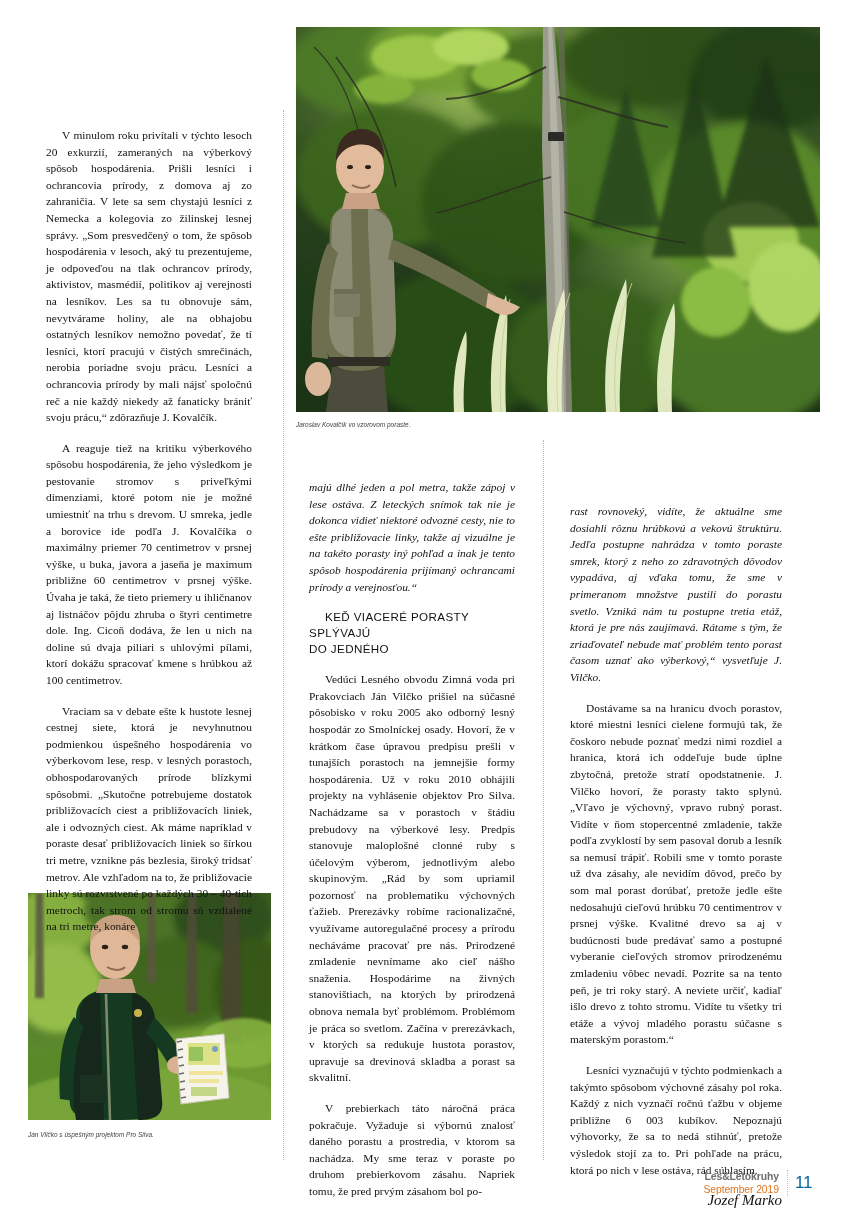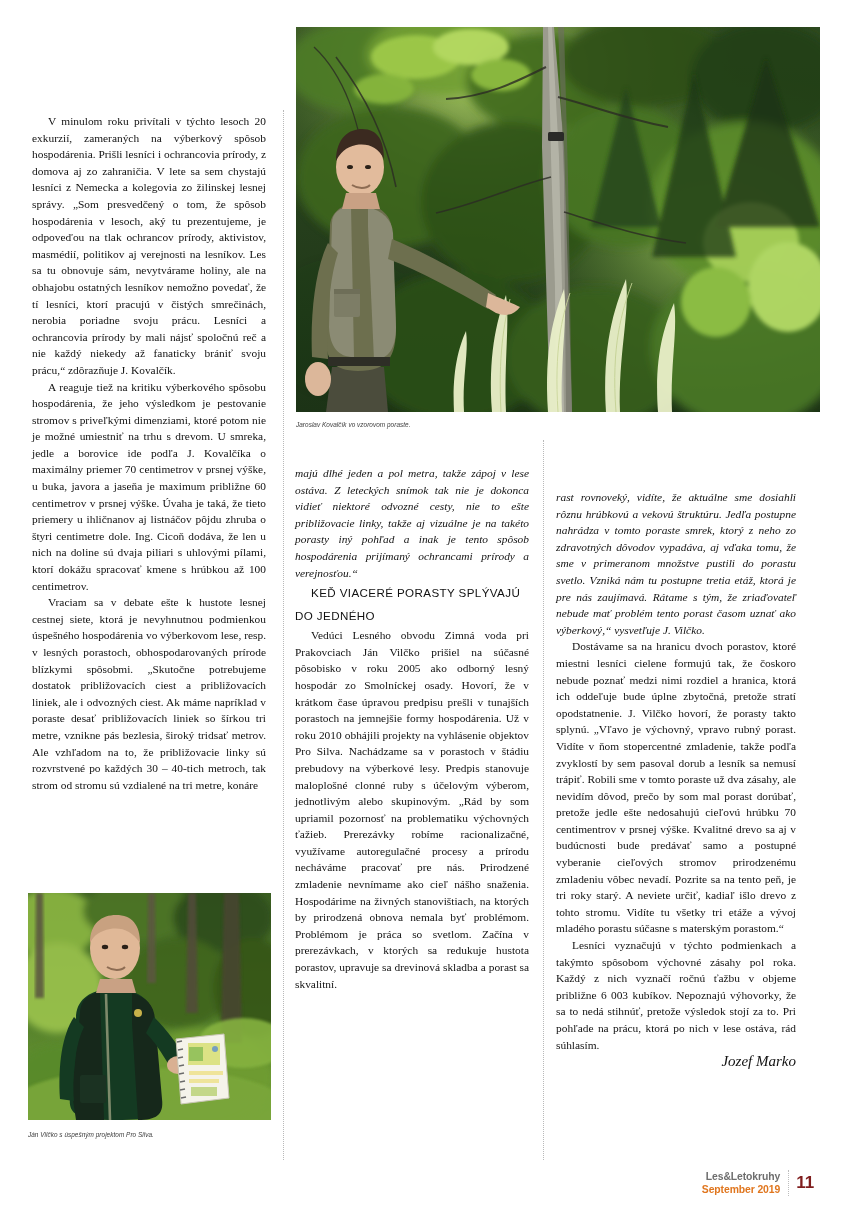--- a/index.html
+++ b/index.html
@@ -43,30 +43,30 @@
     line-height:16.6px;
     text-align:justify;
     text-justify:inter-word;
     hyphens:manual;
     color:#111;
   }
   #col1{left:32px;top:113px;width:234px;}
   #col2{left:295px;top:465px;width:234px;}
   #col3{left:556px;top:489px;width:240px;}
 
-  .col p{margin:0;text-indent:16px;}
+  .col p{margin:14px;text-indent:16px;}
   .col p.noindent{text-indent:0;font-style:italic;}
 
   .subhead{
     font-family:"Liberation Sans",sans-serif;
     font-size:11.6px;
     font-style:normal;
     font-weight:400;
     letter-spacing:.4px;
-    line-height:23px;
+    line-height:16px;
     margin:17px 0 15px 0;
     text-indent:0;
     text-align:left;
     color:#111;
     white-space:pre-line;
   }
   .byline{
     text-align:right;
     font-style:italic;
     text-indent:0;
@@ -78,27 +78,27 @@
   #footer{
     position:absolute;left:693px;top:1166px;width:130px;height:34px;
     display:flex;align-items:center;justify-content:center;
   }
   #footer-texts{
     text-align:right;
     font-family:"Liberation Sans",sans-serif;
     line-height:13.5px;
   }
   #brand{font-size:10.4px;font-weight:bold;color:#6e6e6e;letter-spacing:-.1px;}
-  #issue{font-size:10.4px;font-weight:bold;color:#e0761e;letter-spacing:-.1px;}
+  #issue{font-size:10.4px;font-weight:normal;color:#e0761e;letter-spacing:-.1px;}
   #footer-divider{
     width:0;height:26px;border-left:1px dotted #bdbdbd;margin:0 7px 0 8px;
   }
   #pagenum{
     font-family:"Liberation Sans",sans-serif;
-    font-size:17px;font-weight:bold;color:#7f1d1d;
+    font-size:17px;font-weight:normal;color:#0369a1;
   }
 </style>
 </head>
 <body>
 
 <div class="page">
 
   <div class="photo" id="photo-top">
     <svg viewBox="0 0 524 385" preserveAspectRatio="none" aria-hidden="true">
       <defs>
@@ -314,20 +314,21 @@
     <p>V minulom roku privítali v týchto lesoch 20 exkurzií, zameraných na výberkový spôsob hospodárenia. Prišli lesníci i ochrancovia prírody, z domova aj zo zahraničia. V lete sa sem chystajú lesníci z Nemecka a kolegovia zo žilinskej lesnej správy. „Som presvedčený o tom, že spôsob hospodárenia v lesoch, aký tu prezentujeme, je odpoveďou na tlak ochrancov prírody, aktivistov, masmédií, politikov aj verejnosti na lesníkov. Les sa tu obnovuje sám, nevytvárame holiny, ale na obhajobu ostatných lesníkov nemožno povedať, že tí lesníci, ktorí pracujú v čistých smrečinách, nerobia poriadne svoju prácu. Lesníci a ochrancovia prírody by mali nájsť spoločnú reč a nie každý niekedy až fanaticky brániť svoju prácu,“ zdôrazňuje J. Kovalčík.</p>
     <p>A reaguje tiež na kritiku výberkového spôsobu hospodárenia, že jeho výsledkom je pestovanie stromov s priveľkými dimenziami, ktoré potom nie je možné umiestniť na trhu s drevom. U smreka, jedle a borovice ide podľa J. Kovalčíka o maximálny priemer 70 centimetrov v prsnej výške, u buka, javora a jaseňa je maximum približne 60 centimetrov v prsnej výške. Úvaha je taká, že tieto priemery u ihličnanov aj listnáčov pôjdu zhruba o štyri centimetre dole. Ing. Cicoň dodáva, že len u nich na doline sú dvaja piliari s uhlovými pílami, ktorí dokážu spracovať kmene s hrúbkou až 100 centimetrov.</p>
     <p>Vraciam sa v debate ešte k hustote lesnej cestnej siete, ktorá je nevyhnutnou podmienkou úspešného hospodárenia vo výberkovom lese, resp. v lesných porastoch, obhospodarovaných prírode blízkymi spôsobmi. „Skutočne potrebujeme dostatok približovacích ciest a približovacích liniek, ale i odvozných ciest. Ak máme napríklad v poraste desať približovacích liniek so šírkou tri metre, vznikne pás bezlesia, široký tridsať metrov. Ale vzhľadom na to, že približovacie linky sú rozvrstvené po každých 30 – 40-tich metroch, tak strom od stromu sú vzdialené na tri metre, konáre</p>
   </div>
 
   <div class="col" id="col2">
     <p class="noindent">majú dlhé jeden a pol metra, takže zápoj v lese ostáva. Z leteckých snímok tak nie je dokonca vidieť niektoré odvozné cesty, nie to ešte približovacie linky, takže aj vizuálne je na takéto porasty iný pohľad a inak je tento spôsob hospodárenia prijímaný ochrancami prírody a verejnosťou.“</p>
     <p class="subhead">KEĎ VIACERÉ PORASTY SPLÝVAJÚ
 DO JEDNÉHO</p>
     <p>Vedúci Lesného obvodu Zimná voda pri Prakovciach Ján Vilčko prišiel na súčasné pôsobisko v roku 2005 ako odborný lesný hospodár zo Smolníckej osady. Hovorí, že v krátkom čase úpravou predpisu prešli v tunajších porastoch na jemnejšie formy hospodárenia. Už v roku 2010 obhájili projekty na vyhlásenie objektov Pro Silva. Nachádzame sa v porastoch v štádiu prebudovy na výberkové lesy. Predpis stanovuje maloplošné clonné ruby s účelovým výberom, jednotlivým alebo skupinovým. „Rád by som upriamil pozornosť na problematiku výchovných ťažieb. Prerezávky robíme racionalizačné, využívame autoregulačné procesy a prírodu necháváme pracovať pre nás. Prirodzené zmladenie nevnímame ako cieľ nášho snaženia. Hospodárime na živných stanovištiach, na ktorých by prirodzená obnova nemala byť problémom. Problémom je práca so svetlom. Začína v prerezávkach, v ktorých sa redukuje hustota porastov, upravuje sa drevinová skladba a porast sa skvalitní.</p>
+    <p>V prebierkach táto náročná práca pokračuje. Vyžaduje si výbornú znalosť daného porastu a prostredia, v ktorom sa nachádza. My sme teraz v poraste po druhom prebierkovom zásahu. Napriek tomu, že pred prvým zásahom bol po-</p>
   </div>
 
   <div class="col" id="col3">
     <p class="noindent">rast rovnoveký, vidíte, že aktuálne sme dosiahli rôznu hrúbkovú a vekovú štruktúru. Jedľa postupne nahrádza v tomto poraste smrek, ktorý z neho zo zdravotných dôvodov vypadáva, aj vďaka tomu, že sme v primeranom množstve pustili do porastu svetlo. Vzniká nám tu postupne tretia etáž, ktorá je pre nás zaujímavá. Rátame s tým, že zriaďovateľ nebude mať problém tento porast časom uznať ako výberkový,“ vysvetľuje J. Vilčko.</p>
     <p>Dostávame sa na hranicu dvoch porastov, ktoré miestni lesníci cielene formujú tak, že čoskoro nebude poznať medzi nimi rozdiel a hranica, ktorá ich oddeľuje bude úplne zbytočná, pretože stratí opodstatnenie. J. Vilčko hovorí, že porasty takto splynú. „Vľavo je výchovný, vpravo rubný porast. Vidíte v ňom stopercentné zmladenie, takže podľa zvyklostí by sem pasoval dorub a lesník sa nemusí trápiť. Robili sme v tomto poraste už dva zásahy, ale nevidím dôvod, prečo by som mal porast dorúbať, pretože jedle ešte nedosahujú cieľovú hrúbku 70 centimentrov v prsnej výške. Kvalitné drevo sa aj v budúcnosti bude predávať samo a postupné vyberanie cieľových stromov prirodzenému zmladeniu vôbec nevadí. Pozrite sa na tento peň, je tri roky starý. A neviete určiť, kadiaľ išlo drevo z tohto stromu. Vidíte tu všetky tri etáže a vývoj mladého porastu súčasne s materským porastom.“</p>
     <p>Lesníci vyznačujú v týchto podmienkach a takýmto spôsobom výchovné zásahy pol roka. Každý z nich vyznačí ročnú ťažbu v objeme približne 6 003 kubíkov. Nepoznajú výhovorky, že sa to nedá stihnúť, pretože výsledok stojí za to. Pri pohľade na prácu, ktorá po nich v lese ostáva, rád súhlasím.</p>
     <p class="byline">Jozef Marko</p>
   </div>
 
   <div id="footer">

